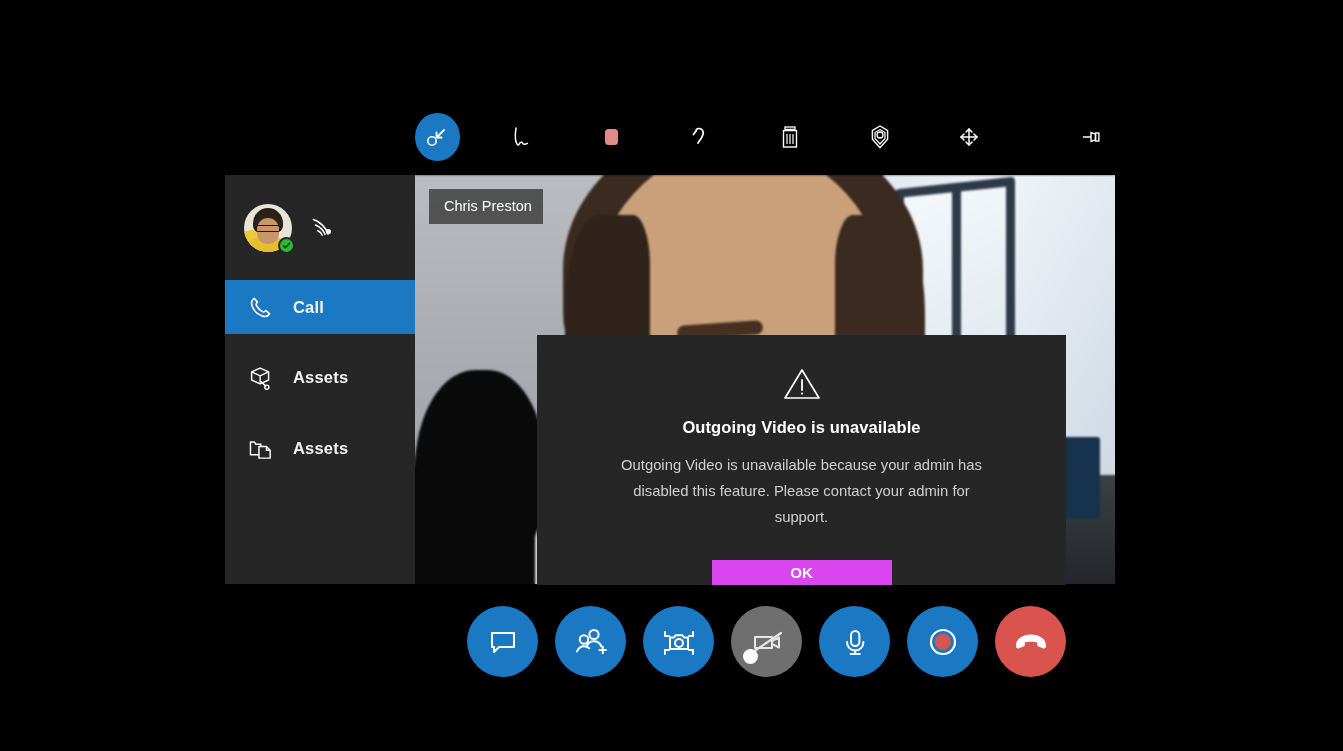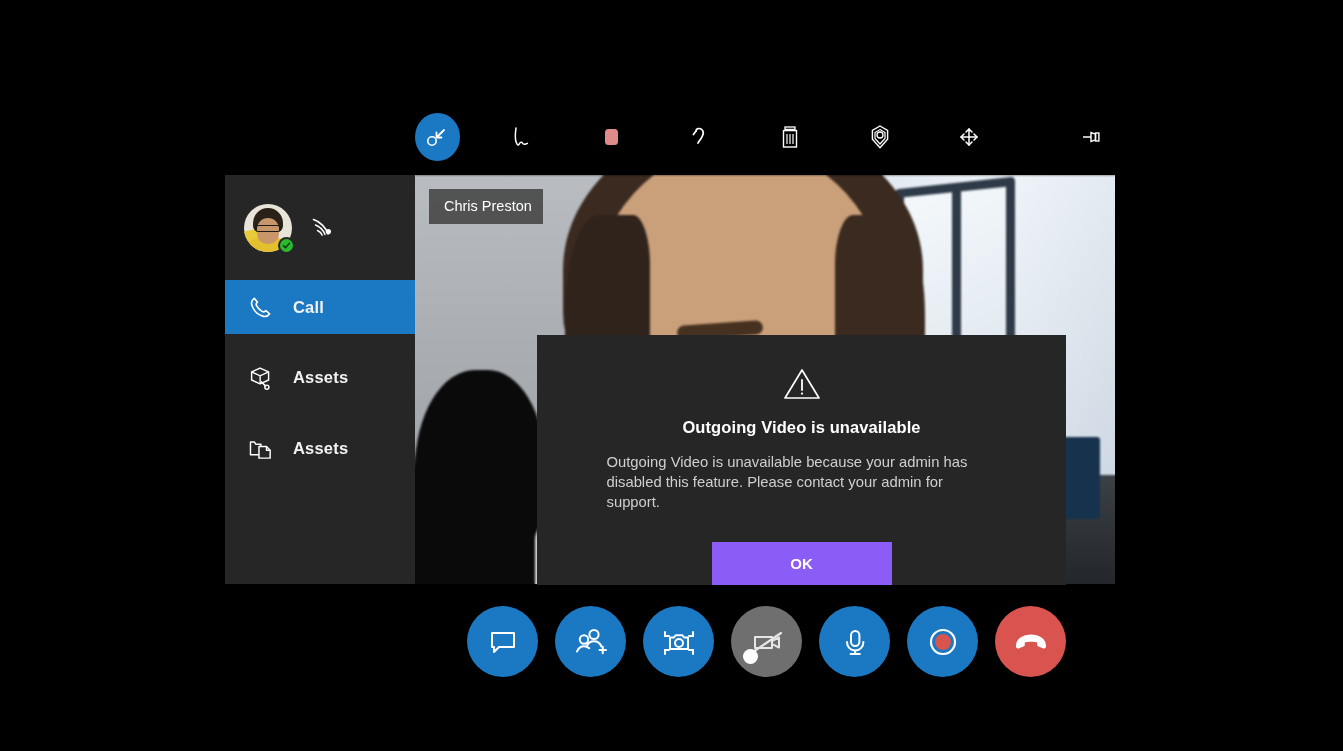--- a/index.html
+++ b/index.html
@@ -188,26 +188,26 @@
     width: 529px; height: 250px;
     background: #262626;
     display: flex; flex-direction: column; align-items: center; margin-top: 28px;
   }
   .modal-warn { margin-top: 32px; width: 38px; height: 34px; }
   .modal-title {
     margin-top: 17px; color: #ffffff;
     font-size: 16.5px; font-weight: bold; letter-spacing: .1px;
   }
   .modal-body {
-    margin-top: 15px; width: 390px; text-align: left;
-    color: #cfcfcf; font-size: 14.8px; line-height: 20px;
+    margin-top: 15px; width: 390px; text-align: center;
+    color: #cfcfcf; font-size: 14.8px; line-height: 26px;
   }
   .modal-ok {
     margin-top: 30px; width: 180px; height: 44px;
-    background: #8b5cf6; color: #ffffff; border: none;
+    background: #d946ef; color: #ffffff; border: none;
     font-size: 15px; font-weight: bold; cursor: pointer;
     font-family: "Liberation Sans", sans-serif;
   }
 
   
   .callbar {
     position: absolute; left: 467px; top: 604px;
     width: 600px; height: 75px;
     display: flex; align-items: center; gap: 17px;
   }

